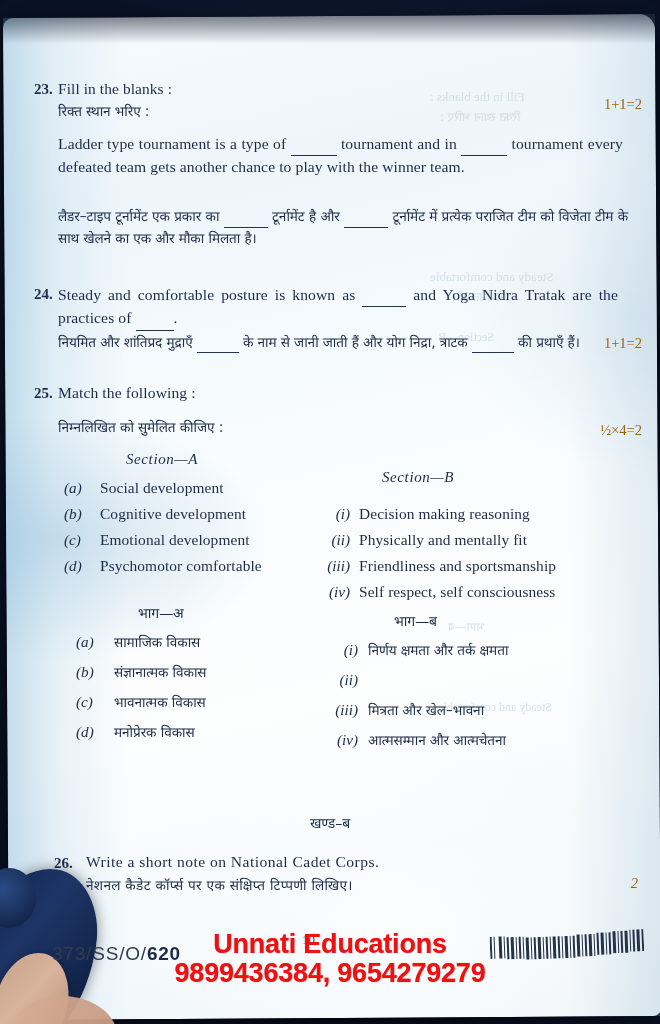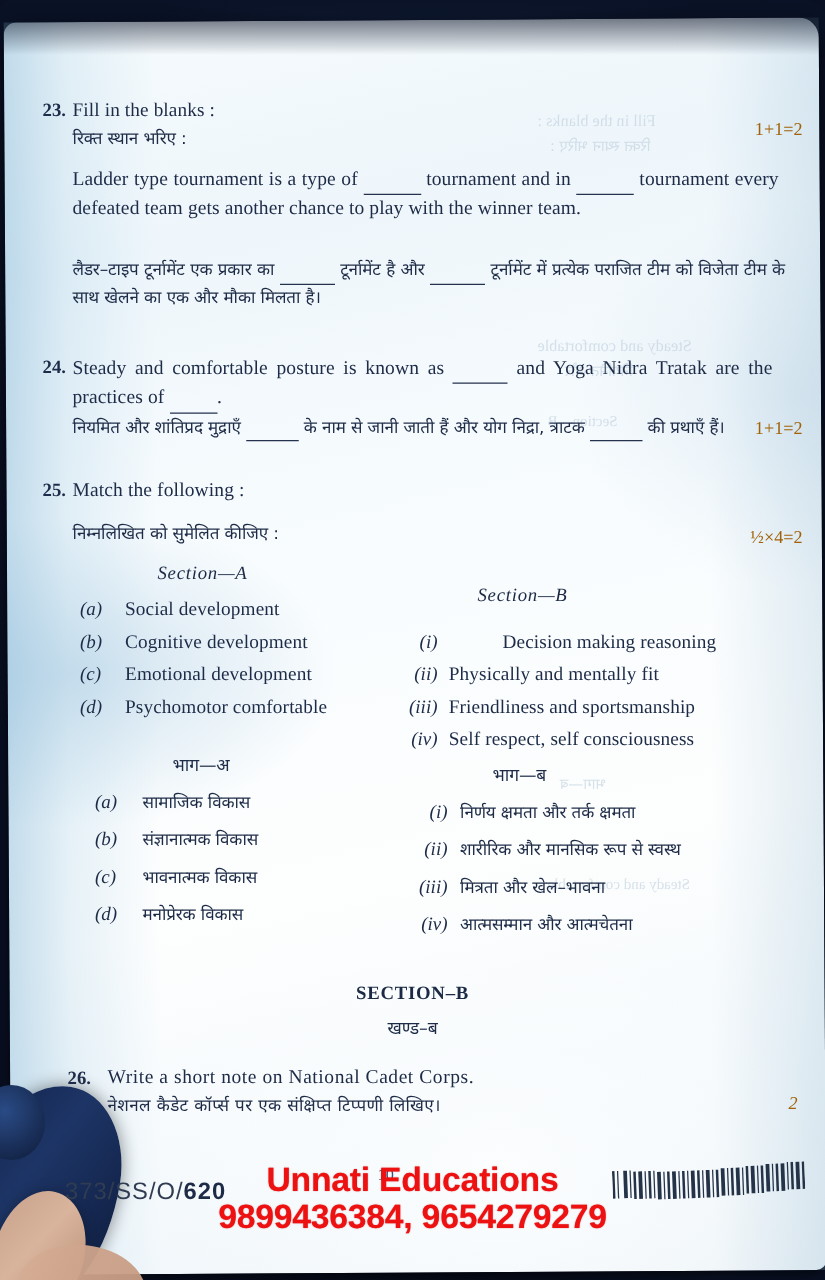--- a/index.html
+++ b/index.html
@@ -225,21 +225,21 @@
       </div>
       <div style="display:flex;gap:10px;height:26px;align-items:baseline;">
         <span class="lbl" style="width:26px;">(d)</span>
         <span class="en" style="font-size:15.4px;">Psychomotor  comfortable</span>
       </div>
     </div>
 
     <div style="position:absolute;left:322px;top:504px;width:320px;">
       <div style="display:flex;gap:9px;height:26px;align-items:baseline;">
         <span class="lbl" style="width:28px;text-align:right;">(i)</span>
-        <span class="en" style="font-size:15.4px;margin-left:43px;">Decision making reasoning</span>
+        <span class="en" style="font-size:15.4px;">Decision making reasoning</span>
       </div>
       <div style="display:flex;gap:9px;height:26px;align-items:baseline;">
         <span class="lbl" style="width:28px;text-align:right;">(ii)</span>
         <span class="en" style="font-size:15.4px;">Physically and mentally fit</span>
       </div>
       <div style="display:flex;gap:9px;height:26px;align-items:baseline;">
         <span class="lbl" style="width:28px;text-align:right;">(iii)</span>
         <span class="en" style="font-size:15.4px;">Friendliness and sportsmanship</span>
       </div>
       <div style="display:flex;gap:9px;height:26px;align-items:baseline;">
@@ -270,33 +270,31 @@
       </div>
     </div>
 
     <div style="position:absolute;left:330px;top:640px;width:320px;">
       <div style="display:flex;gap:10px;height:30px;align-items:baseline;">
         <span class="lbl" style="width:28px;text-align:right;">(i)</span>
         <span class="hi">निर्णय क्षमता और तर्क क्षमता</span>
       </div>
       <div style="display:flex;gap:10px;height:30px;align-items:baseline;">
         <span class="lbl" style="width:28px;text-align:right;">(ii)</span>
-        <span class="hi">शारीरिक और मानसिक रूप से स्वस्थ</span>
       </div>
       <div style="display:flex;gap:10px;height:30px;align-items:baseline;">
         <span class="lbl" style="width:28px;text-align:right;">(iii)</span>
         <span class="hi">मित्रता और खेल–भावना</span>
       </div>
       <div style="display:flex;gap:10px;height:30px;align-items:baseline;">
         <span class="lbl" style="width:28px;text-align:right;">(iv)</span>
         <span class="hi">आत्मसम्मान और आत्मचेतना</span>
       </div>
     </div>
 
-    <div class="sectionhead" style="left:0;right:0;top:786px;text-align:center;">SECTION–B</div>
     <div class="hi" style="position:absolute;left:0;right:0;top:814px;text-align:center;font-size:14px;">खण्ड–ब</div>
 
     <div class="qnum" style="left:54px;top:854px;">26.</div>
     <div class="qtext en" style="left:86px;top:852px;font-size:15.6px;letter-spacing:.45px;">Write a short note on National Cadet Corps.</div>
     <div class="qtext hi" style="left:86px;top:877px;letter-spacing:.3px;">नेशनल कैडेट कॉर्प्स पर एक संक्षिप्त टिप्पणी लिखिए।</div>
     <div class="marks" style="top:874px;right:22px;font-style:italic;">2</div>
 
     <div class="footer-code"><span>373/SS/O/</span><b>620</b></div>
 
     <div class="pageno">10</div>

